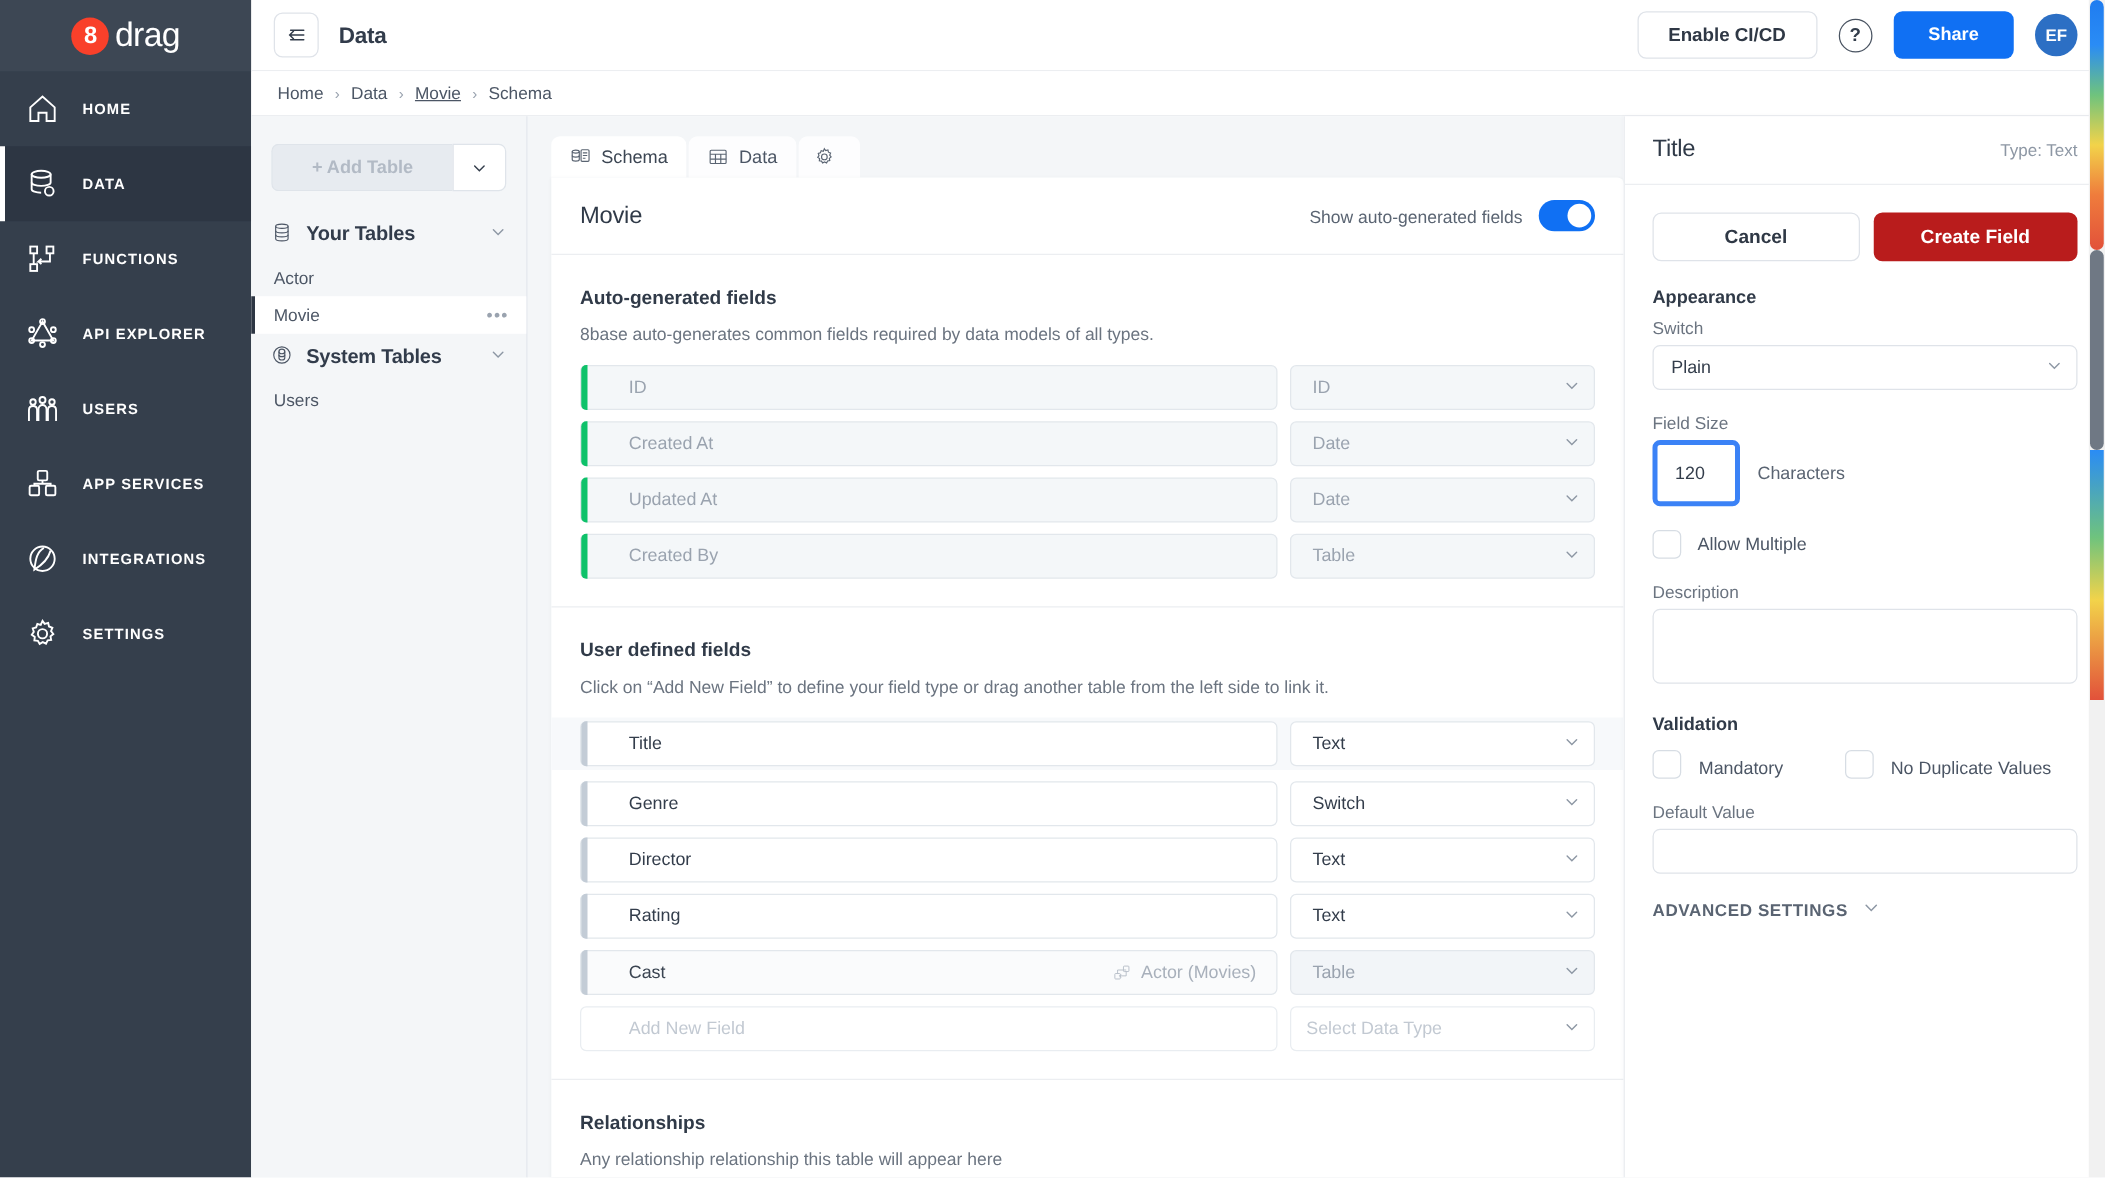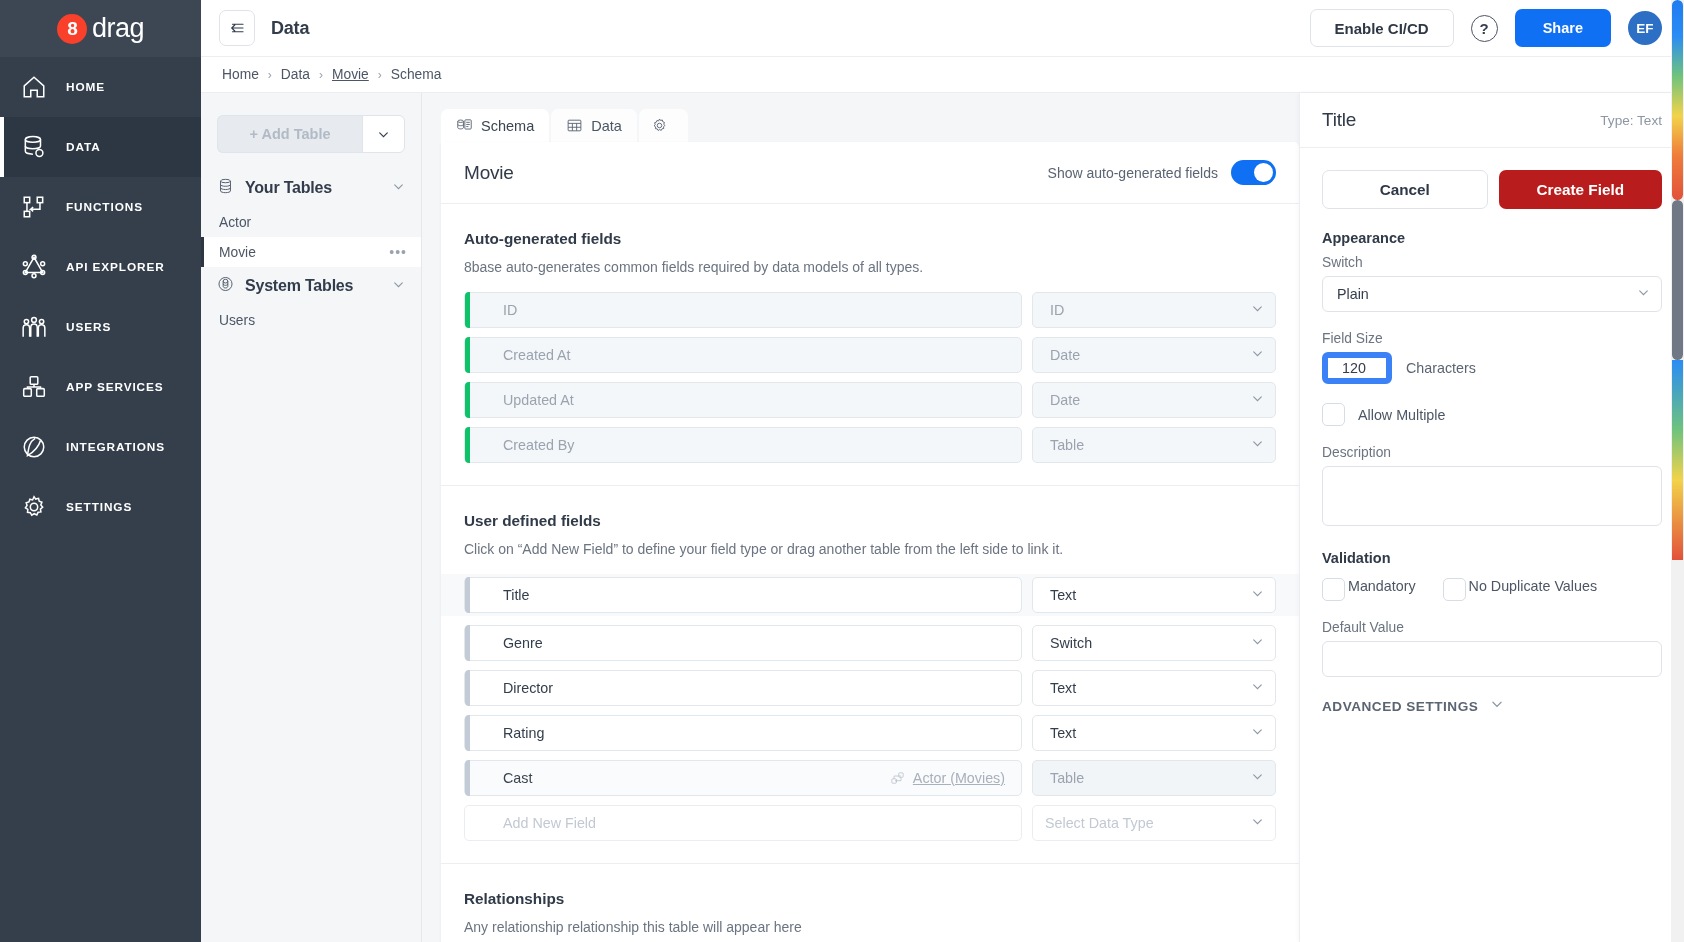--- a/index.html
+++ b/index.html
@@ -183,21 +183,21 @@
   }
   .field-name.auto { background: #f4f7f9; color: #9aa3af; }
   .field-name.auto::before { background: #0ec26a; }
   .field-name.user::before { background: #c3ccd6; }
   .field-name.rel { background: #fafbfc; color: #3a4451; }
   .field-name.rel::before { background: #c3ccd6; }
   .field-name.placeholder { color: #c2c9d2; border-color: #e9edf1; background:#fff; }
   .field-name.placeholder::before { background: transparent; }
   .rel-tag {
     margin-left: auto; margin-right: 16px; display: flex; align-items: flex-end; gap: 8px;
-    color: #a8b0bb; font-size: 14.3px; text-decoration: underline;
+    color: #a8b0bb; font-size: 14.3px;
   }
   .rel-tag svg { width: 15px; height: 15px; stroke: #b6bec8; fill:none; stroke-width:1.2; }
 
   .field-type {
     width: 244px; min-width: 244px; height: 36px; border: 1px solid #e2e7ec; border-radius: 5px;
     display: flex; align-items: center; padding: 0 11px 0 17px; background: #fff;
     font-size: 14.3px; color: #333d4b; cursor: pointer;
   }
   .field-type.auto { background: #f4f7f9; color: #9aa3af; }
   .field-type.rel { background: #f2f5f8; color: #9aa3af; }
@@ -232,37 +232,37 @@
   .rp-group-title { font-size: 14.5px; font-weight: bold; color: #303a48; margin-bottom: 9px; }
   .rp-label { font-size: 13.8px; color: #6b7480; margin-bottom: 6px; }
   .rp-select {
     height: 36px; border: 1px solid #dfe3e9; border-radius: 6px; display: flex;
     align-items: center; padding: 0 11px 0 14px; font-size: 14.3px; color: #333d4b;
     cursor: pointer; margin-bottom: 19px; background:#fff;
   }
   .rp-select .slabel { flex: 1; }
   .size-row { display: flex; align-items: center; gap: 14px; margin-bottom: 19px; }
   .size-input {
-    width: 70px; height: 32px; border: 6px solid #3b82f6; border-radius: 6px;
+    width: 70px; height: 53px; border: 4px solid #3b82f6; border-radius: 6px;
     font-size: 14.3px; color: #333d4b; padding-left: 14px; background:#fff;
     font-family: "Liberation Sans", sans-serif;
   }
   .size-unit { font-size: 14.3px; color: #5a6472; }
   .cb-row { display: flex; align-items: center; gap: 13px; margin-bottom: 19px; }
   .cb {
     width: 23px; height: 23px; border: 1px solid #d7dde4; border-radius: 5px; background: #fff;
     cursor: pointer; flex-shrink: 0;
   }
   .cb-label { font-size: 14.3px; color: #4c5665; }
   .rp-textarea {
     width: 100%; height: 60px; border: 1px solid #dfe3e9; border-radius: 6px;
     margin-bottom: 20px; resize: none; padding: 8px 10px; font-size: 14px;
     font-family: "Liberation Sans", sans-serif; color: #333d4b; background:#fff;
   }
-  .validation-row { display: flex; align-items: flex-start; gap: 3px; margin-bottom: 19px; }
+  .validation-row { display: flex; align-items: flex-end; gap: 14px; margin-bottom: 19px; }
   .validation-row .gap2 { width: 21px; }
   .rp-input {
     width: 100%; height: 36px; border: 1px solid #dfe3e9; border-radius: 6px;
     padding-left: 13px; font-size: 14.3px; color: #333d4b; margin-bottom: 20px;
     font-family: "Liberation Sans", sans-serif; background:#fff;
   }
   .adv-row { display: flex; align-items: center; gap: 12px; cursor: pointer; }
   .adv-text { font-size: 13.6px; font-weight: bold; letter-spacing: 0.5px; color: #5a6472; }
 
   

